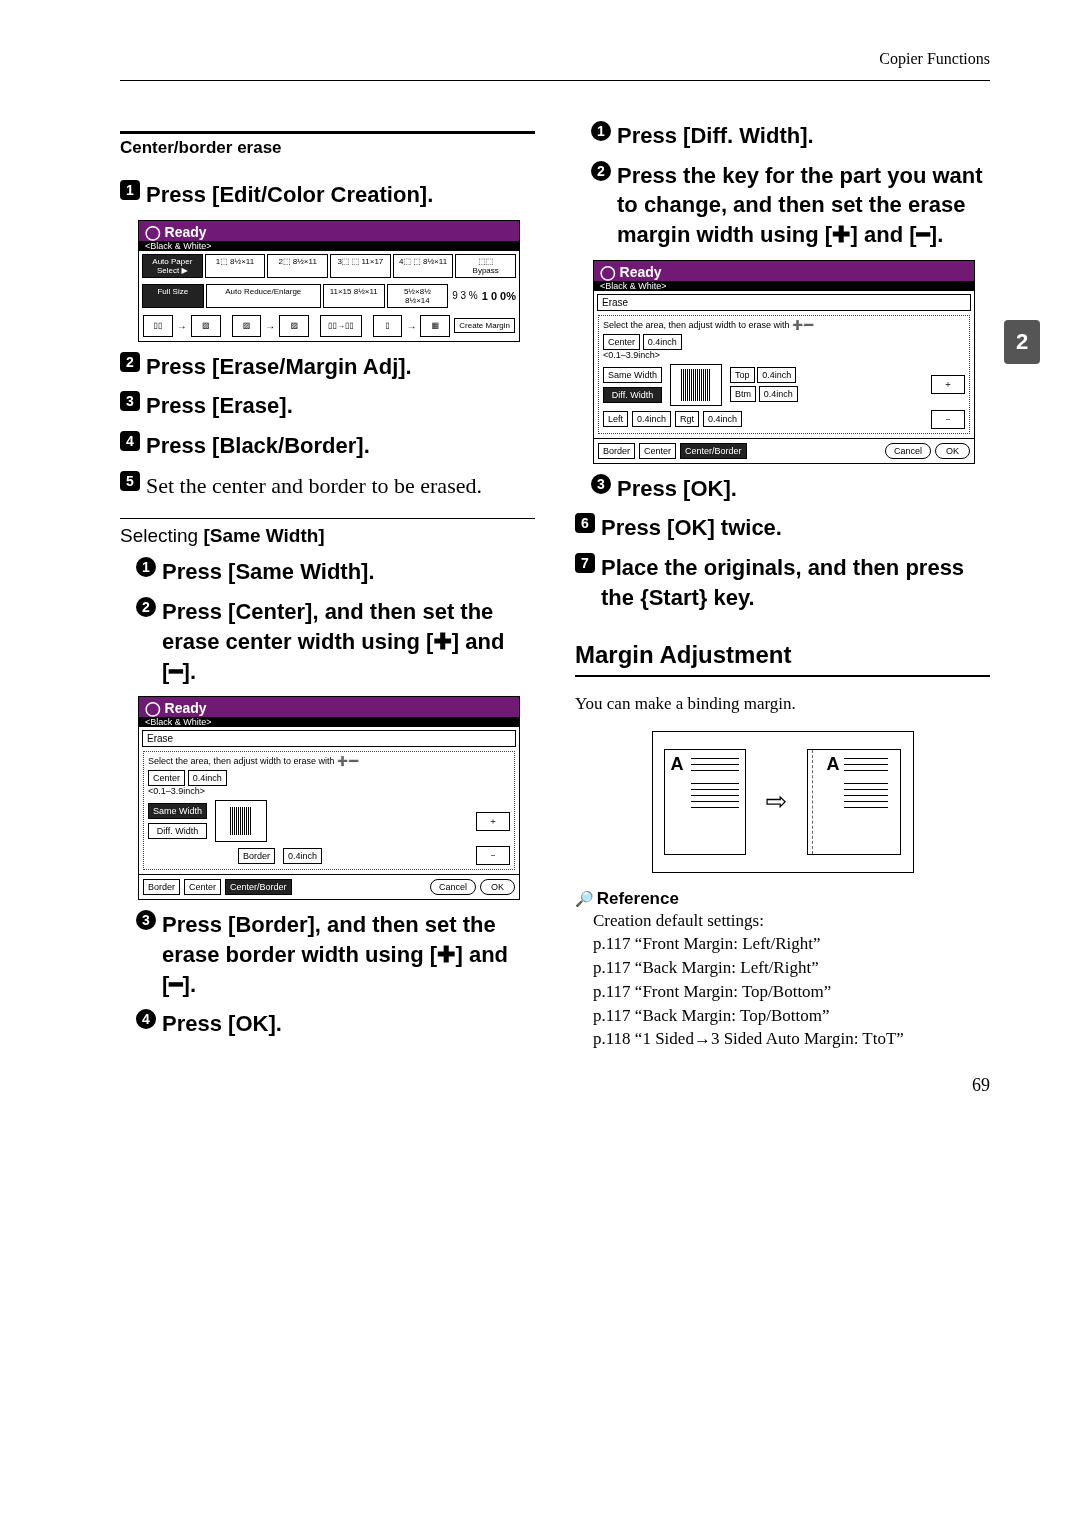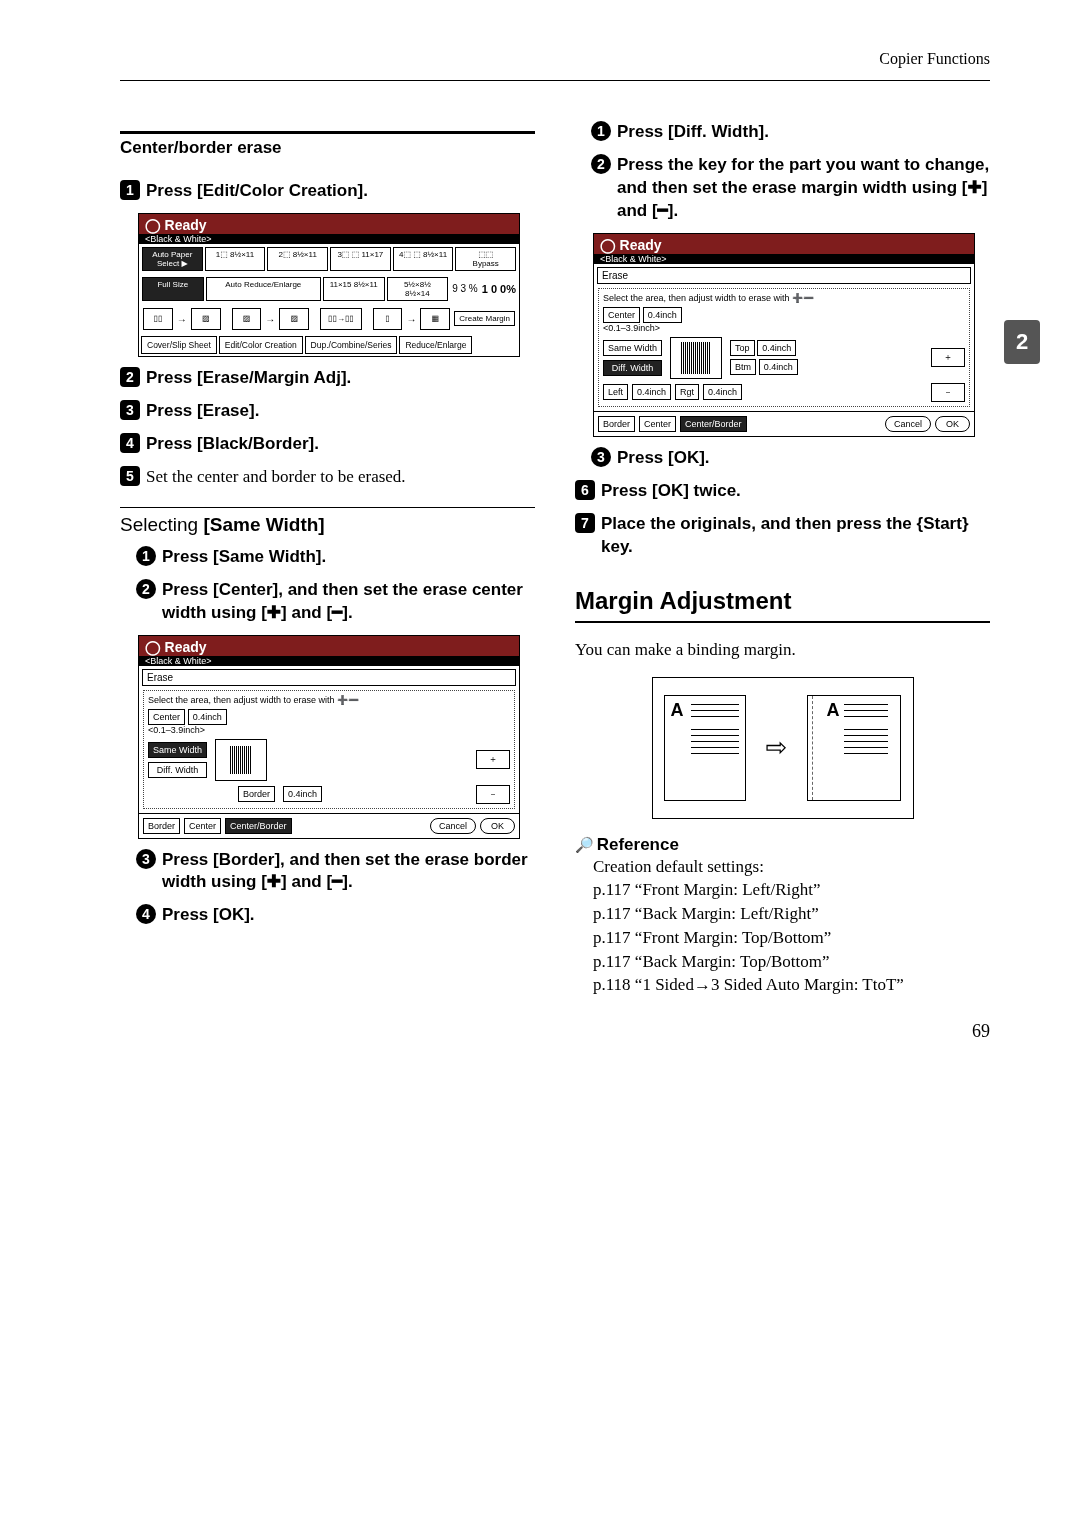--- a/index.html
+++ b/index.html
@@ -71,41 +71,41 @@
     line-height: 20px;
     margin-right: 6px;
     flex-shrink: 0;
     background: #000;
     color: #fff;
   }
   .step-num.circle {
     border-radius: 50%;
   }
   .step-text {
-    font-size: 17px;
+    font-size: 22px;
     line-height: 1.35;
   }
   .step-text .bold {
     font-weight: bold;
     font-family: Arial, sans-serif;
   }
   .step-text .label {
     font-weight: bold;
     font-family: Arial, sans-serif;
   }
   .ready-panel {
     border: 1px solid #000;
     font-family: Arial, sans-serif;
     font-size: 10px;
     width: 380px;
     margin: 8px 0 10px 18px;
     background: #fff;
   }
   .ready-bar {
-    background: #7f1d1d;
+    background: #701a75;
     color: #fff;
     font-weight: bold;
     padding: 3px 6px 1px 6px;
     font-size: 14px;
   }
   .ready-sub {
     background: #000;
     color: #fff;
     font-size: 9px;
     padding: 0 6px 0 6px;
@@ -270,26 +270,20 @@
         <span class="edit-box">▯▯</span>→
         <span class="edit-box">▨</span>&nbsp;
         <span class="edit-box">▨</span>→
         <span class="edit-box">▨</span>&nbsp;
         <span class="edit-box" style="width:40px;">▯▯→▯▯</span>&nbsp;
         <span class="edit-box">▯</span>→
         <span class="edit-box">▦</span>
         <span class="paper-cell" style="flex:none; padding:2px 4px;">Create
 Margin</span>
       </div>
-      <div class="tabs-row">
-        <span class="tab">Cover/Slip Sheet</span>
-        <span class="tab">Edit/Color Creation</span>
-        <span class="tab">Dup./Combine/Series</span>
-        <span class="tab">Reduce/Enlarge</span>
-      </div>
     </div>
 
     <div class="step">
       <span class="step-num">2</span>
       <span class="step-text"><span class="bold">Press </span><span class="label">[Erase/Margin Adj].</span></span>
     </div>
     <div class="step">
       <span class="step-num">3</span>
       <span class="step-text"><span class="bold">Press </span><span class="label">[Erase].</span></span>
     </div>

